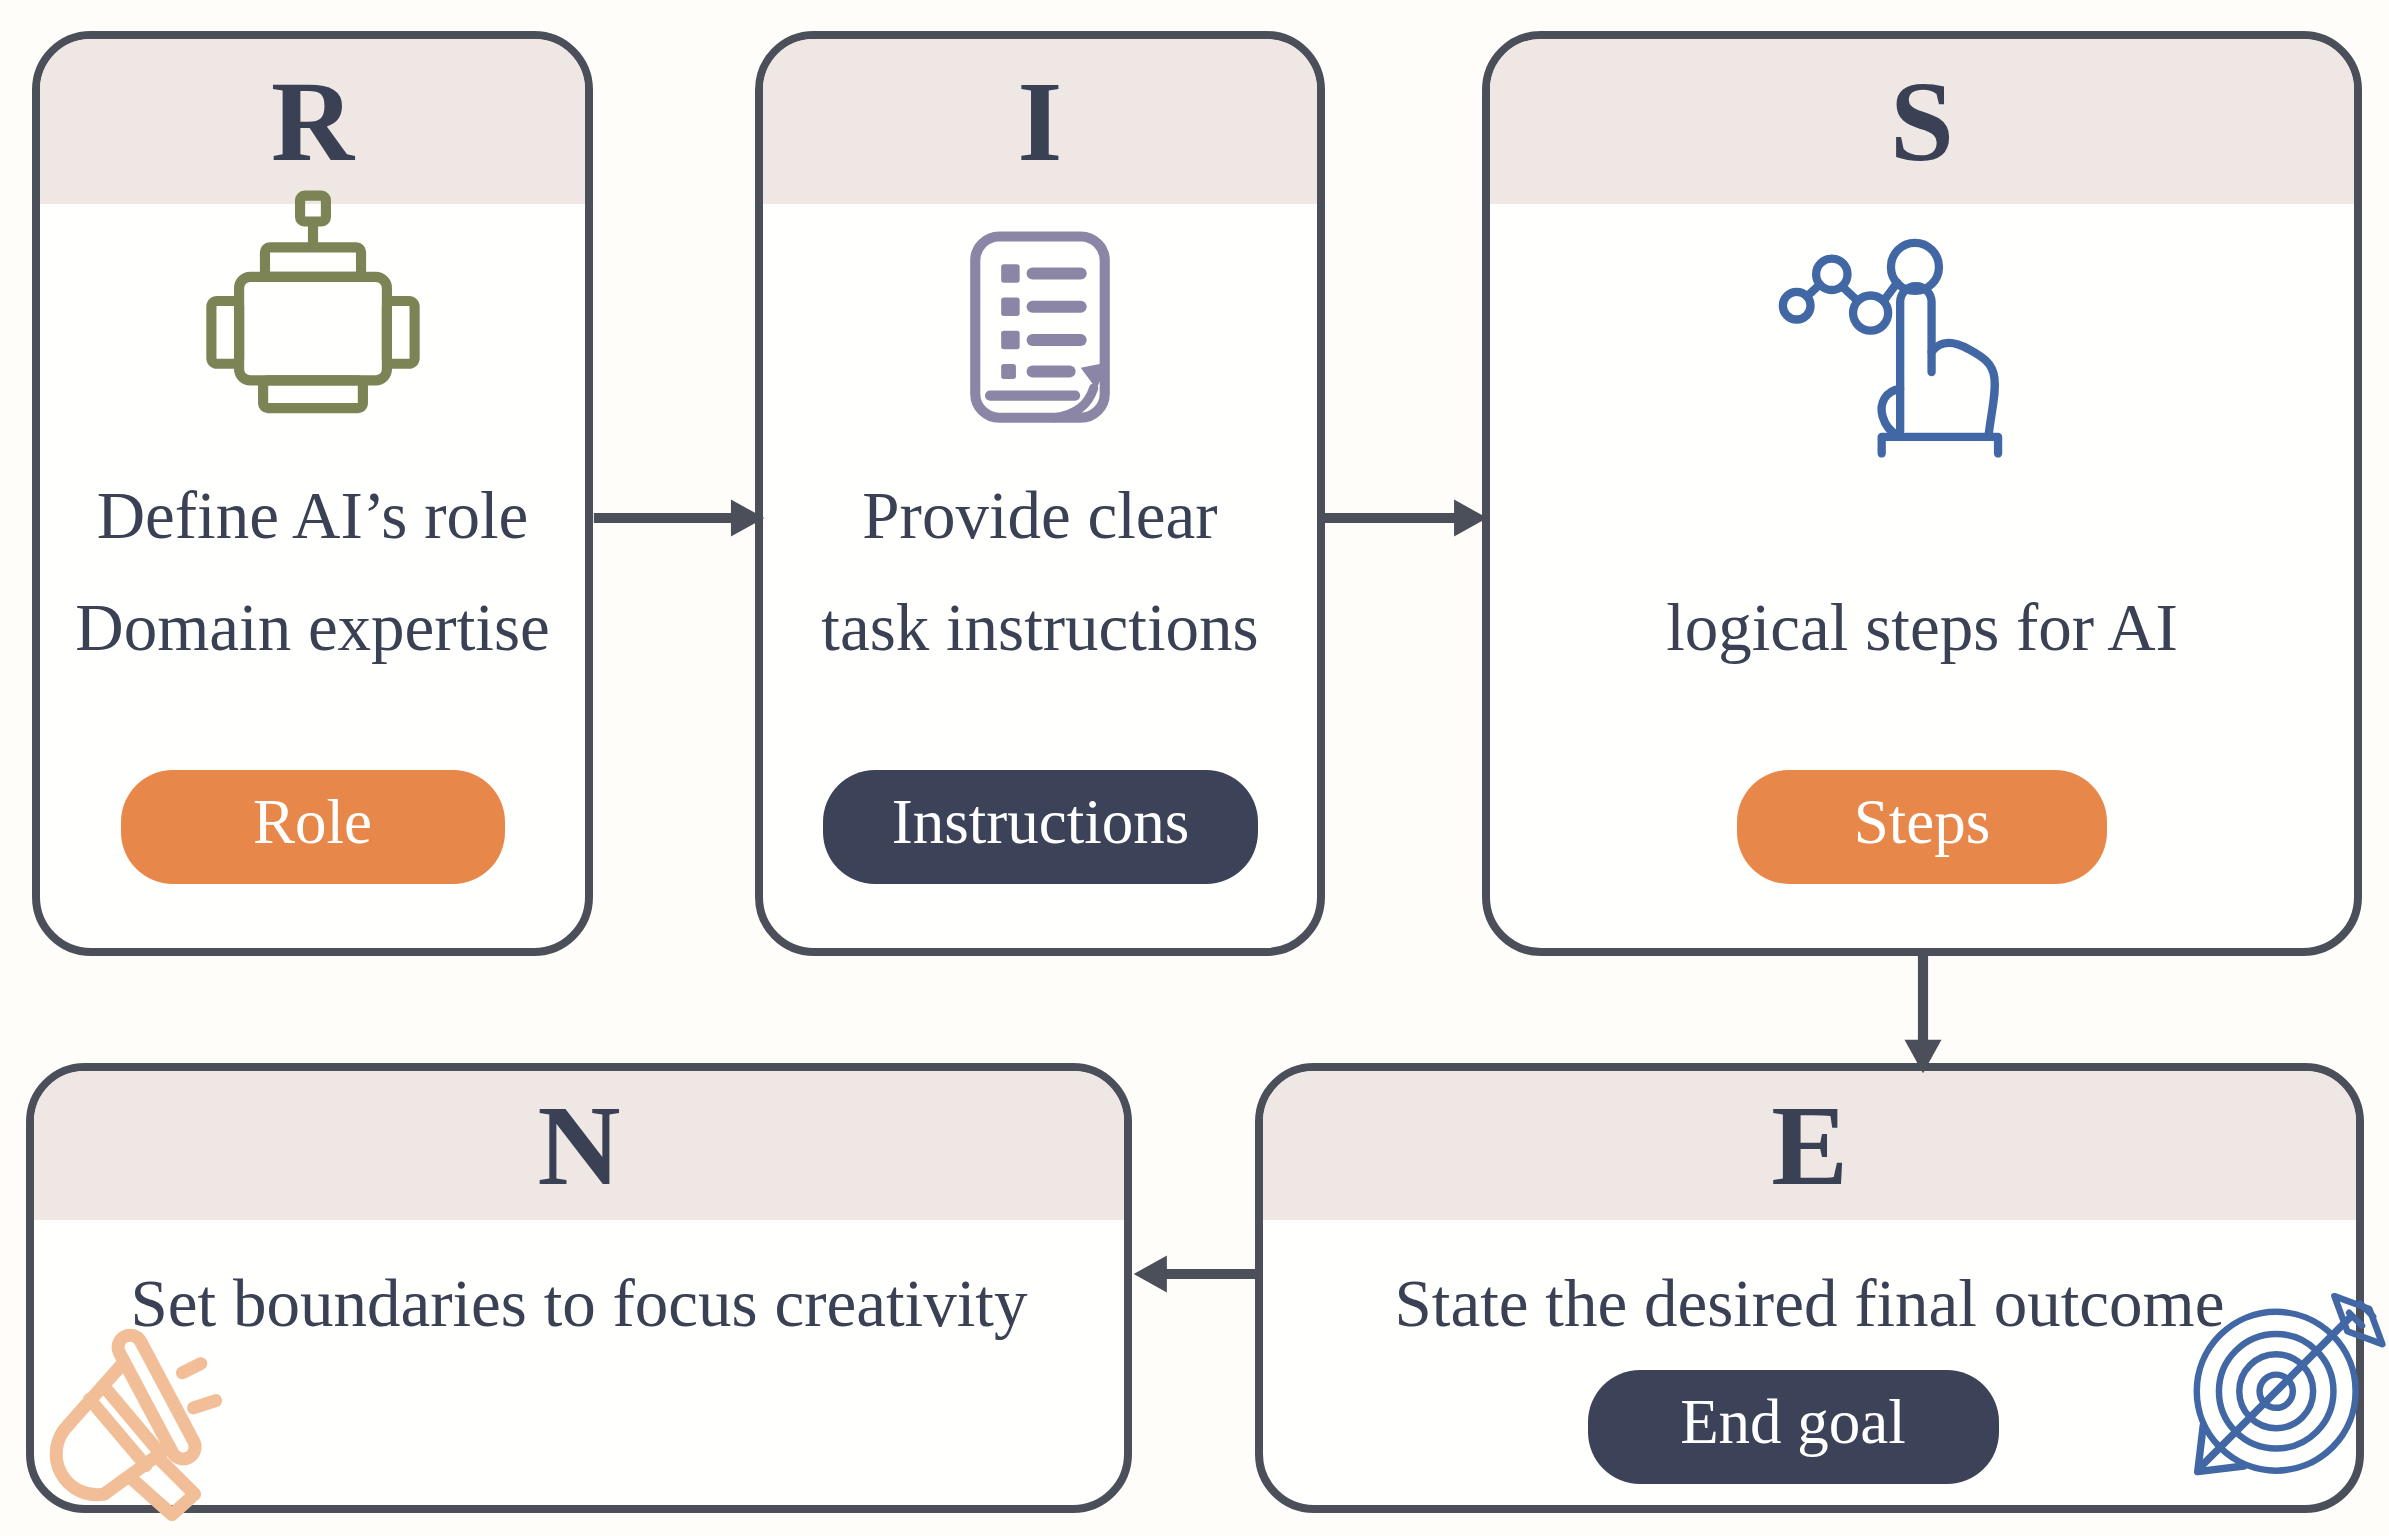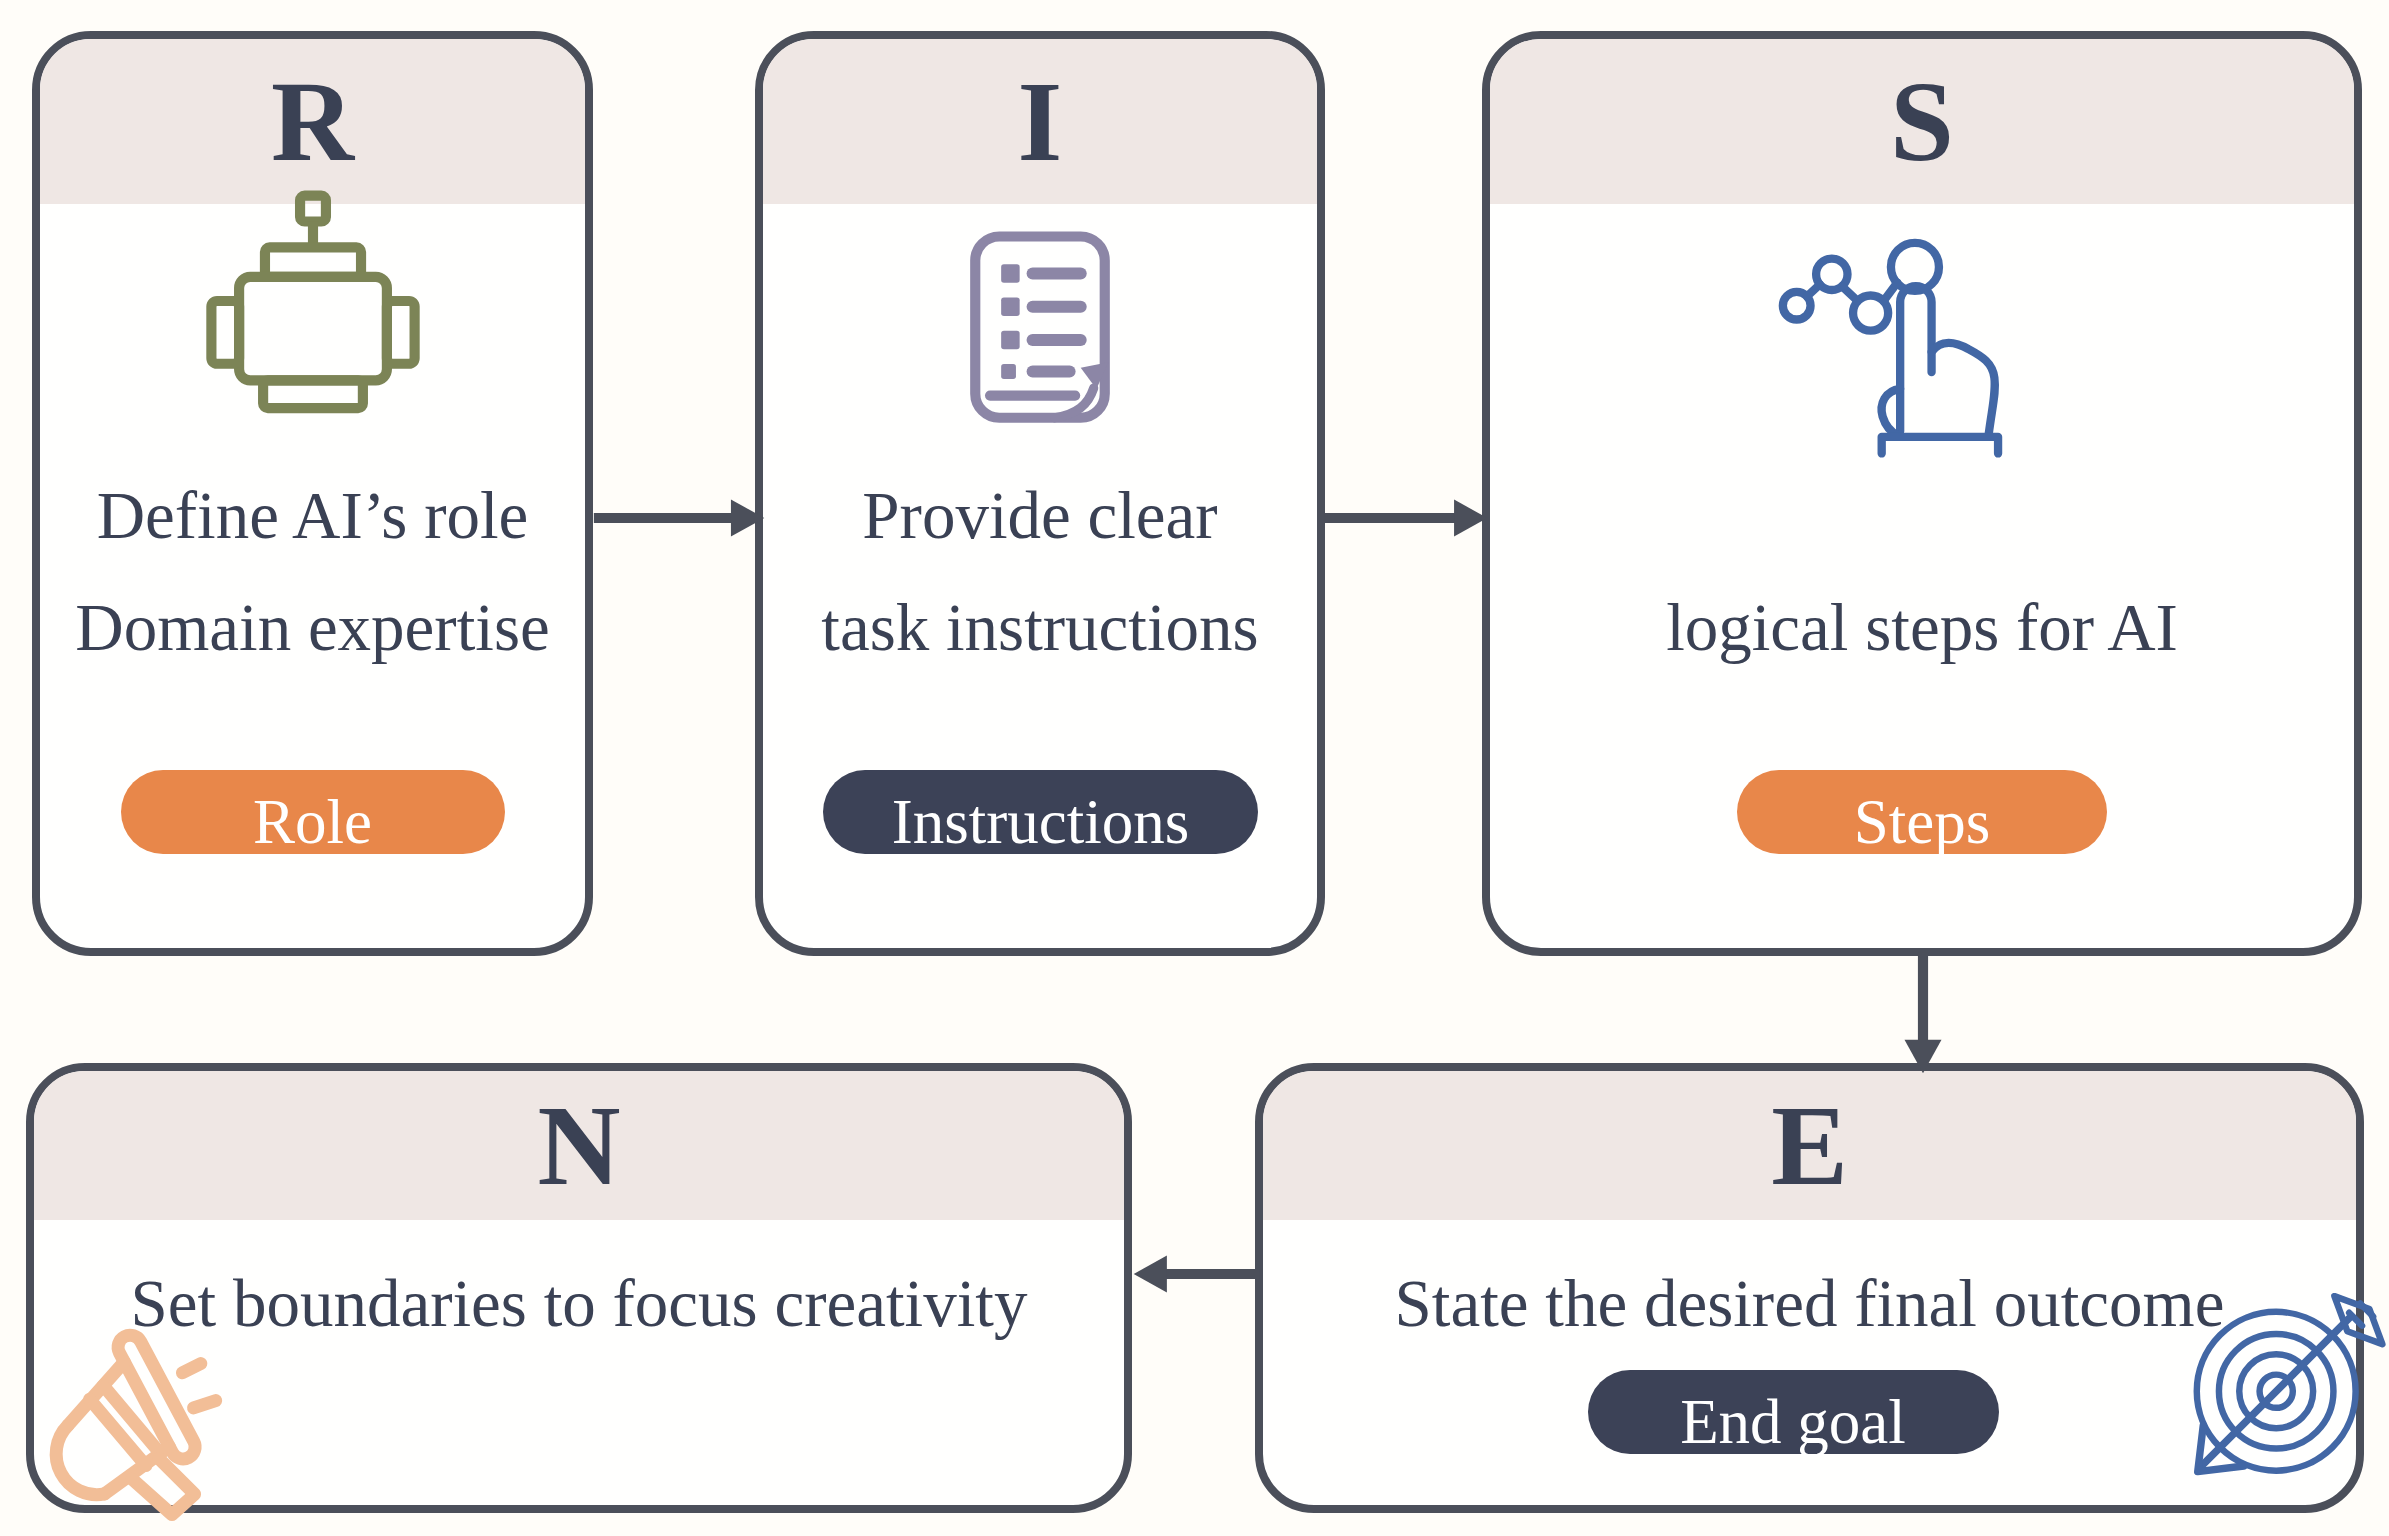--- a/index.html
+++ b/index.html
@@ -41,21 +41,21 @@
     line-height:1;
   }
   .line{
     position:absolute;left:0;right:0;
     text-align:center;
     font-size:67px;line-height:74px;color:var(--text);
     white-space:nowrap;
   }
   .pill{
     position:absolute;left:50%;
-    height:84px;border-radius:52px;
+    height:114px;border-radius:52px;
     color:#FFFFFF;font-size:63px;line-height:104px;
     text-align:center;white-space:nowrap;
   }
   .pill--orange{background:var(--orange);}
   .pill--navy{background:var(--navy);}
   .icon{position:absolute;}
   svg{display:block;overflow:visible;}
 
   
   #card-r{left:32px;top:30.5px;width:561px;height:925px;}

